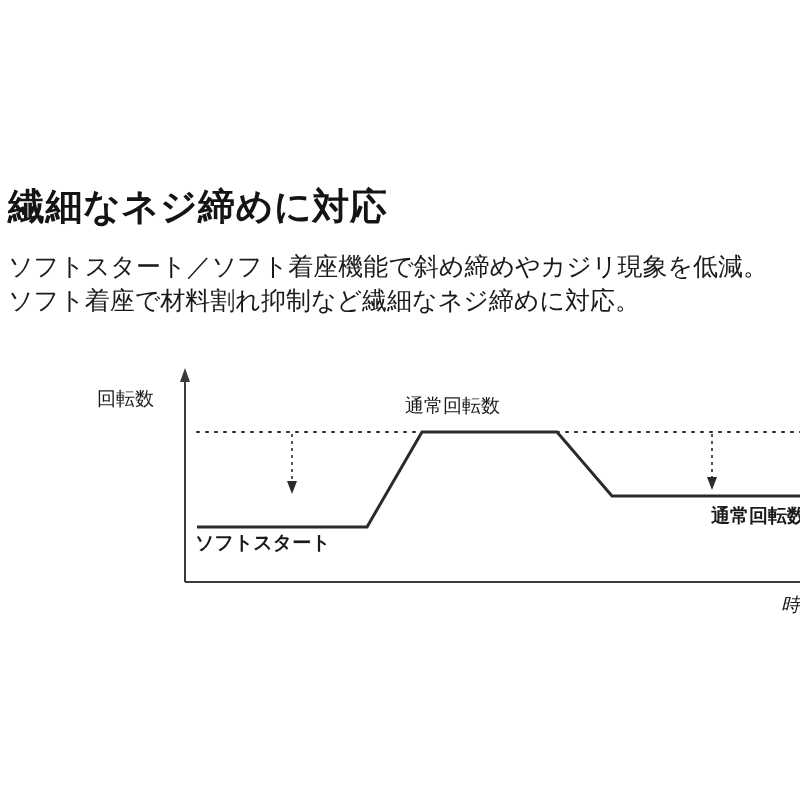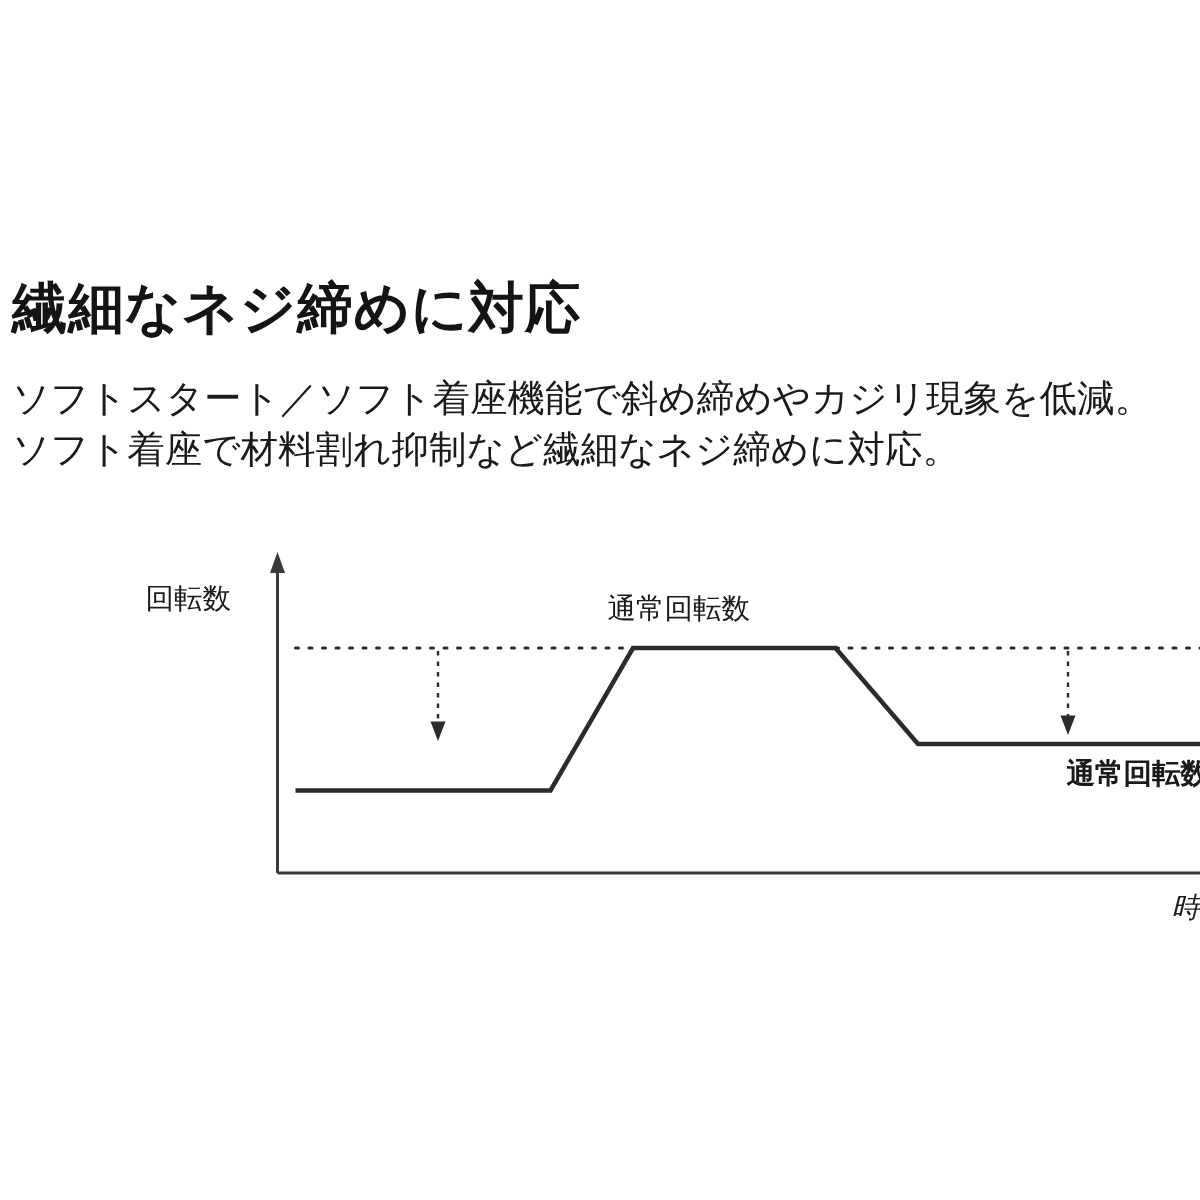--- a/index.html
+++ b/index.html
@@ -97,16 +97,17 @@
 
       <line x1="675" y1="74" x2="675" y2="121" stroke="#2b2b2b" stroke-width="1.6" stroke-dasharray="3,4"></line>
       <polygon points="675,130 670,117 680,117" fill="#2b2b2b"></polygon>
 
       <polyline points="160,167 330,167 385,72 520,72 575,136 800,136" fill="none" stroke="#2b2b2b" stroke-width="3" stroke-linejoin="miter" stroke-linecap="butt"></polyline>
     </svg>
 
     <div class="axis-label lbl-rpm">回転数</div>
     <div class="axis-label lbl-time">時間</div>
     <div class="axis-label lbl-normal">通常回転数</div>
+    <div class="axis-label lbl-softstart">ソフトスタート</div>
     <div class="axis-label lbl-softseat">通常回転数</div>
   </div>
 
 </div>
 
 </body></html>

